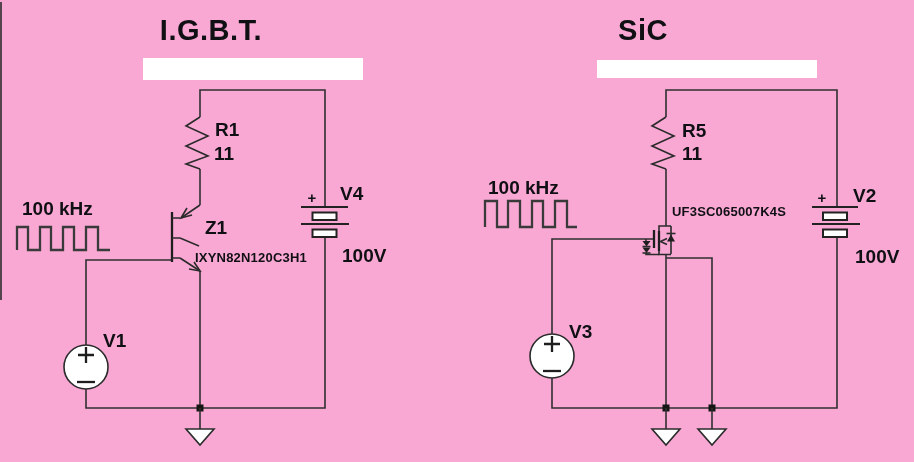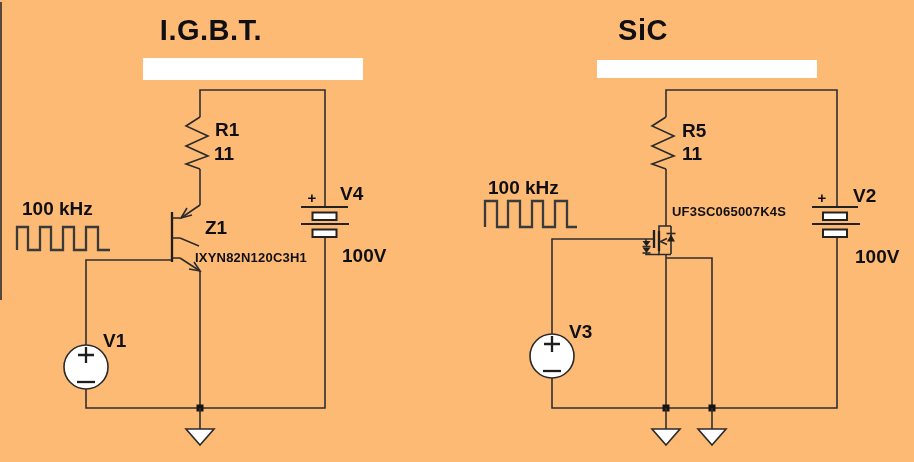--- a/index.html
+++ b/index.html
@@ -1,16 +1,16 @@
 <!DOCTYPE html>
 <html><head>
 <meta charset="utf-8">
 <style>
   html,body{margin:0;padding:0;background:#fdfdfb;}
-  .stage{position:relative;width:914px;height:462px;background:#fdba74;overflow:hidden;}
+  .stage{position:relative;width:914px;height:462px;background:#f9a8d4;overflow:hidden;}
   svg{display:block;}
   text{fill:#101014;font-family:"Liberation Sans",sans-serif;}
   .t-title{font-weight:bold;font-size:29px;letter-spacing:.5px;}
   .t-label{font-weight:bold;font-size:19px;}
   .t-part{font-weight:bold;font-size:13px;letter-spacing:.2px;}
   .t-plus{font-weight:bold;font-size:15px;}
   .wire{stroke:#2f2f2f;stroke-width:1.6;fill:none;}
   .plate{stroke:#222;stroke-width:2.2;fill:none;}
   .cell{stroke:#222;stroke-width:2;fill:#ffffff;}
   .wave{stroke:#3a3a3a;stroke-width:2.3;fill:none;}

